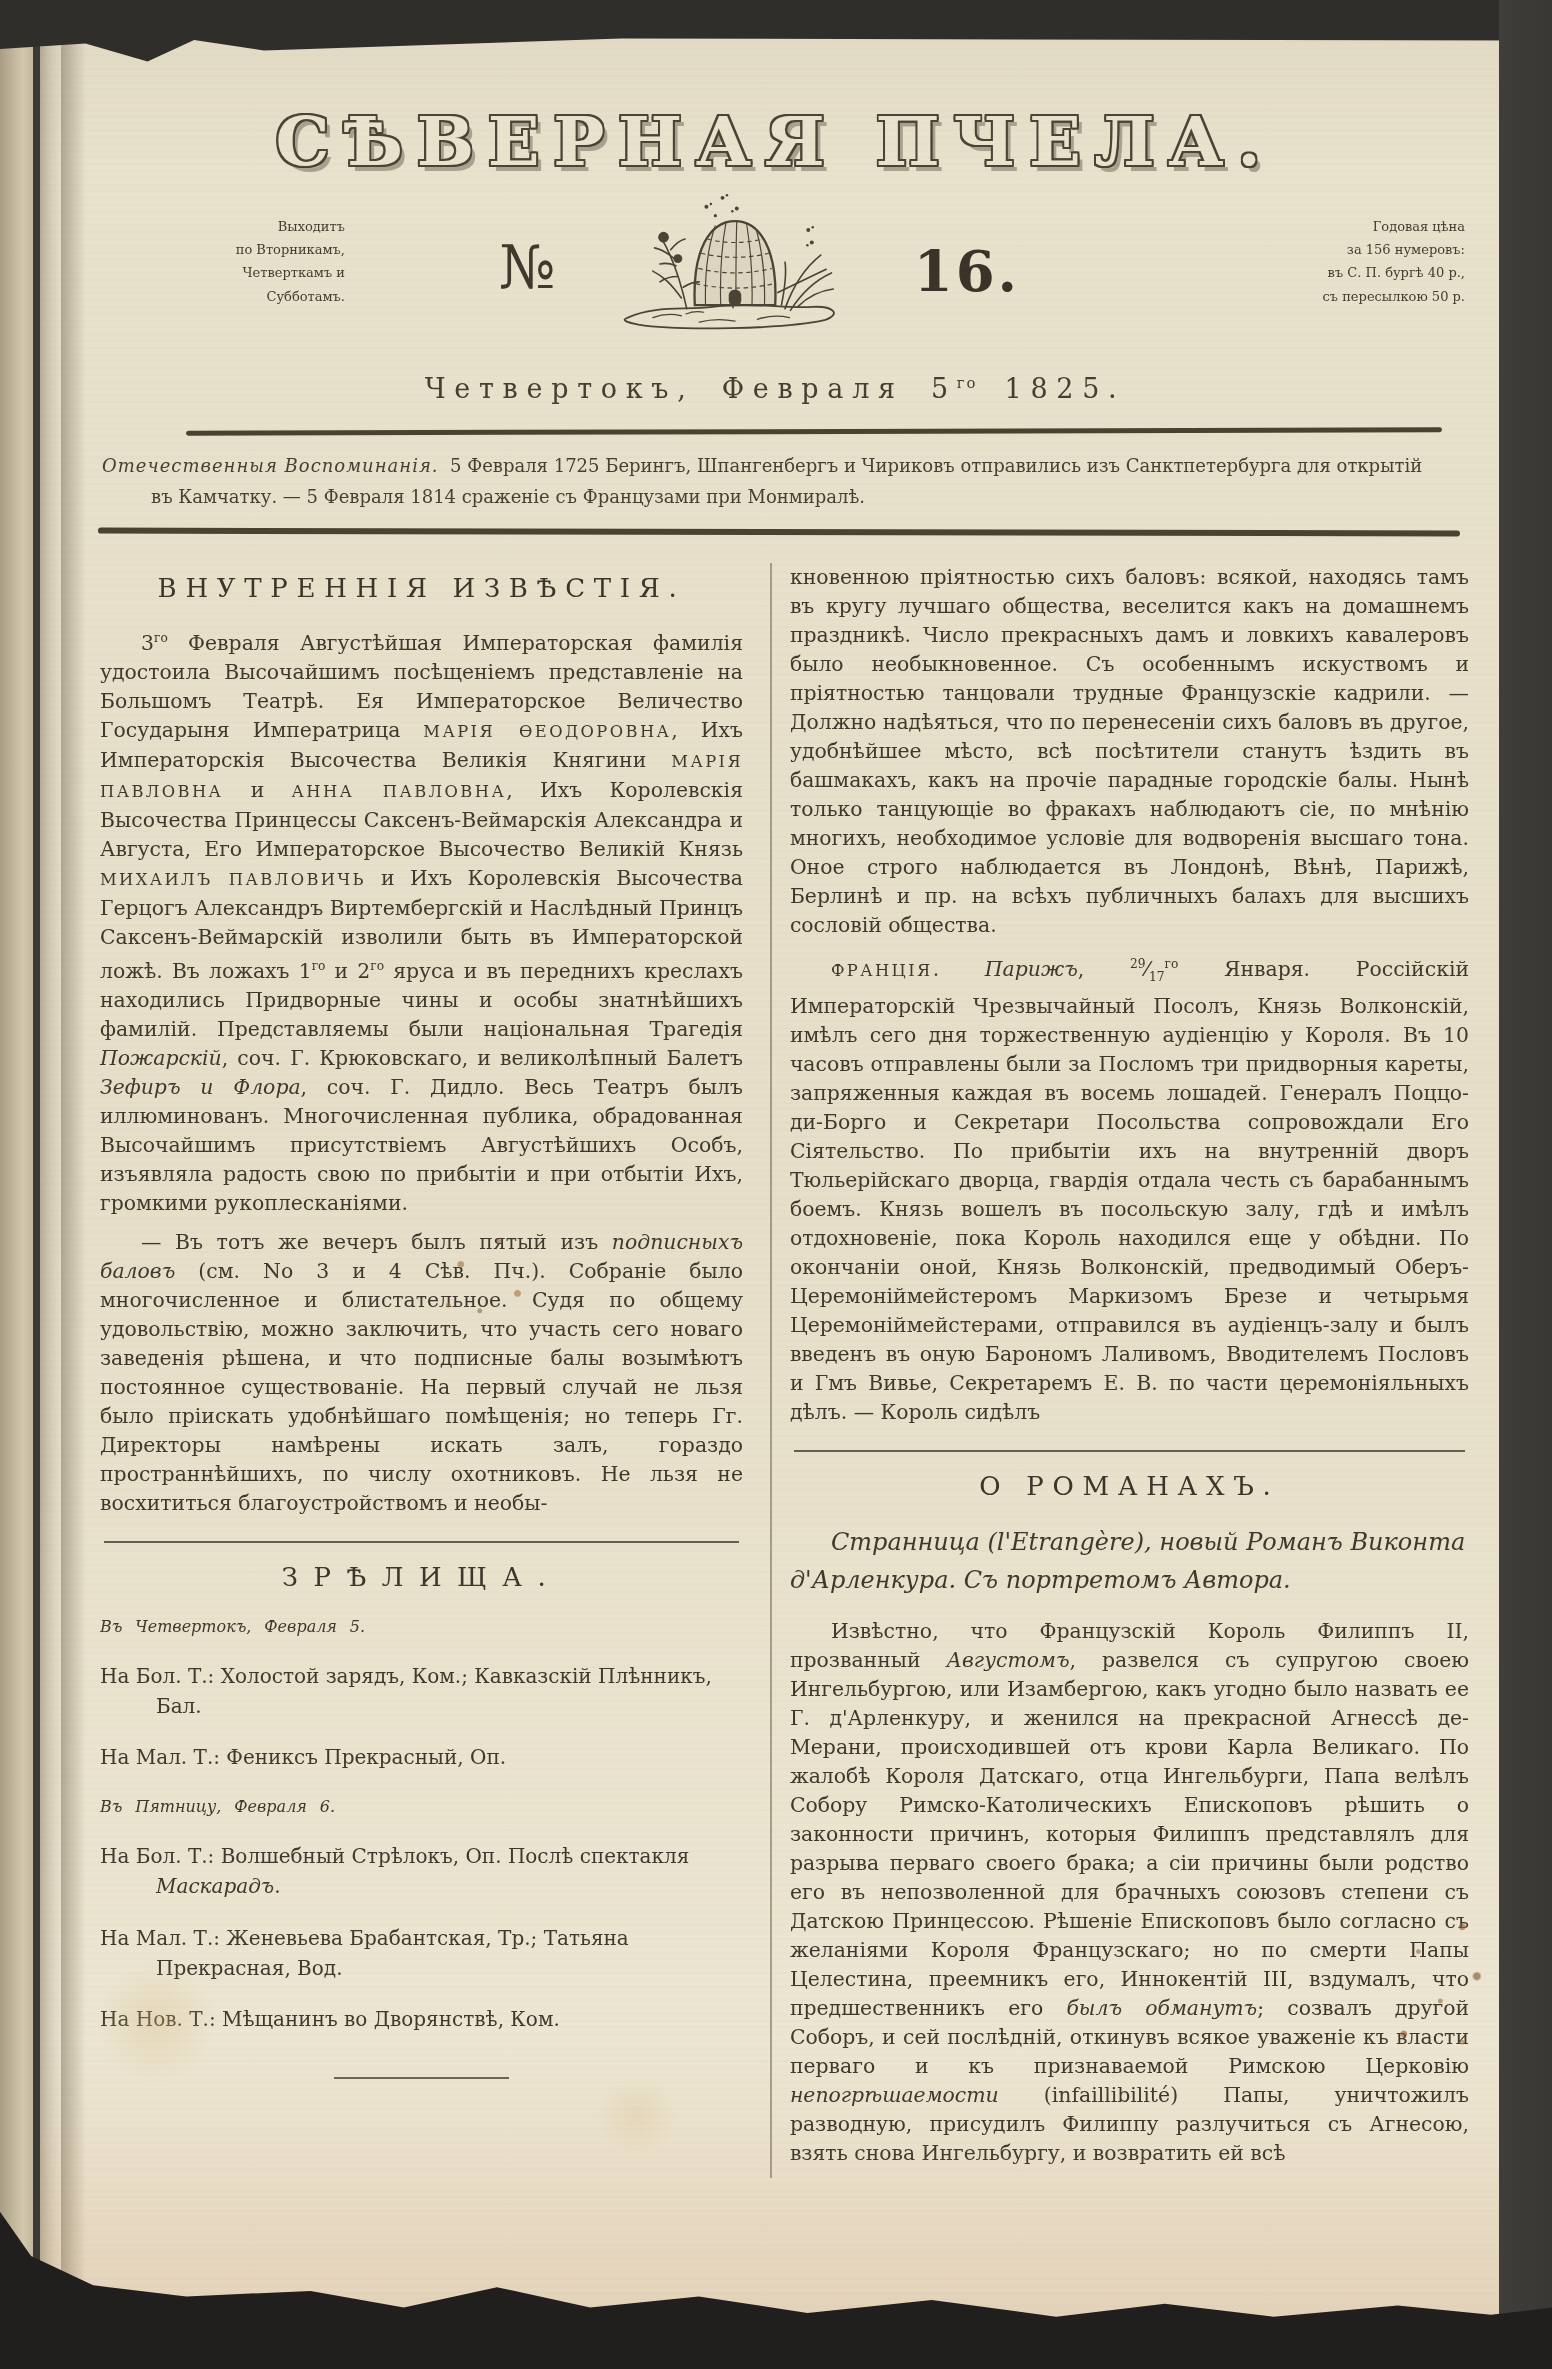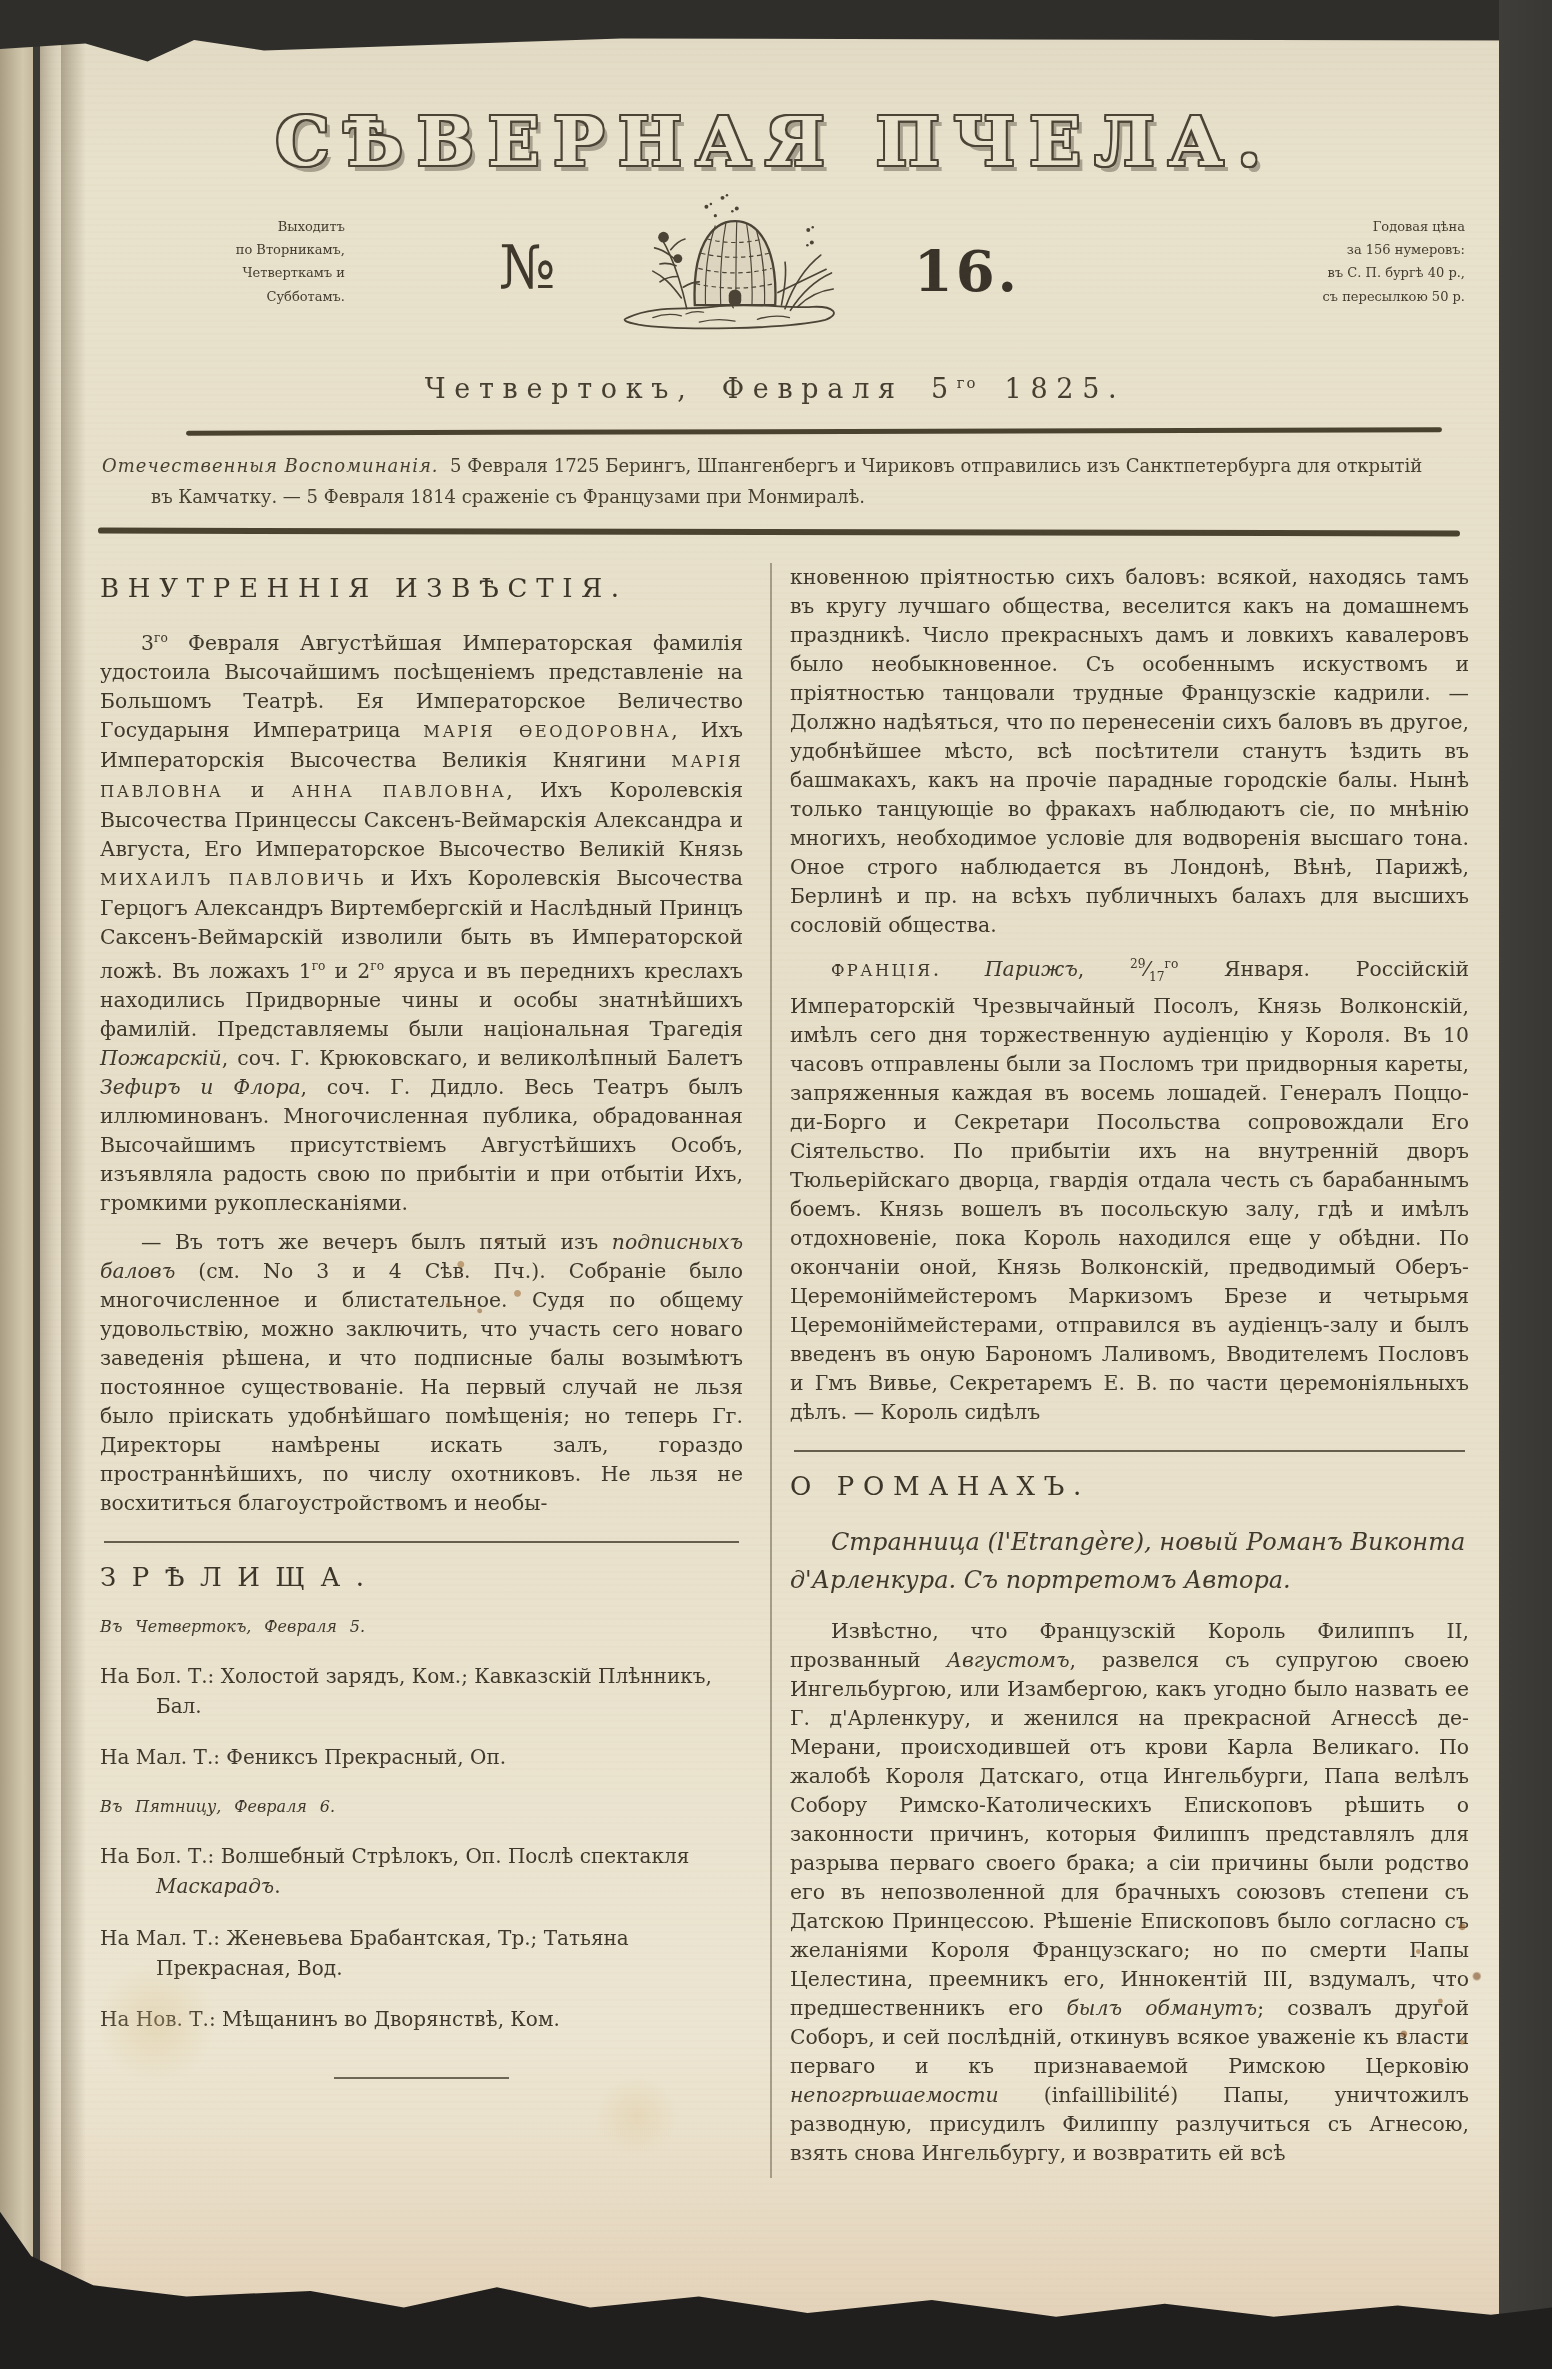--- a/index.html
+++ b/index.html
@@ -66,21 +66,21 @@
   .rule.thick-bottom{height:5.8px;margin:15.5px 50px 0 58px;transform:rotate(.12deg);}
   .memorial{font-size:18px;line-height:1.72;margin:17.5px 87px 0 62px;
             padding-left:49px;text-indent:-49px;color:#473f31;}
   .memorial i{letter-spacing:1px;}
 
   
   .columns{display:flex;margin:29px 41px 0 60px;align-items:stretch;}
   .col-left{width:670px;padding-right:27px;box-sizing:border-box;}
   .col-divider{width:1.9px;background:#6e6450;opacity:.55;}
   .col-right{flex:1;padding-left:18px;box-sizing:border-box;}
-  h2.section{font-weight:400;font-size:26px;letter-spacing:8.7px;
+  h2.section{text-align:center;font-weight:400;font-size:26px;letter-spacing:8.7px;
              margin:9.7px 0 21.3px;color:#3c352a;}
   h2.section.sp{letter-spacing:15.5px;}
   .para{font-size:20.4px;line-height:29px;text-align:justify;text-indent:41px;margin:0 0 9.7px;}
   .para.flush{text-indent:0;}
   .sc{font-size:.8em;letter-spacing:2.4px;}
   .frac sup,.frac sub{font-size:.6em;}
   sup{font-size:.6em;}
   .colrule{height:1.9px;background:#4e4637;margin:23px 3.9px 19.4px;opacity:.85;}
   .subhead{text-align:left;font-style:italic;font-size:16px;margin:25px 0 25px;word-spacing:7.8px;}
   .entry{font-size:20px;line-height:1.5;padding-left:56px;text-indent:-56px;

